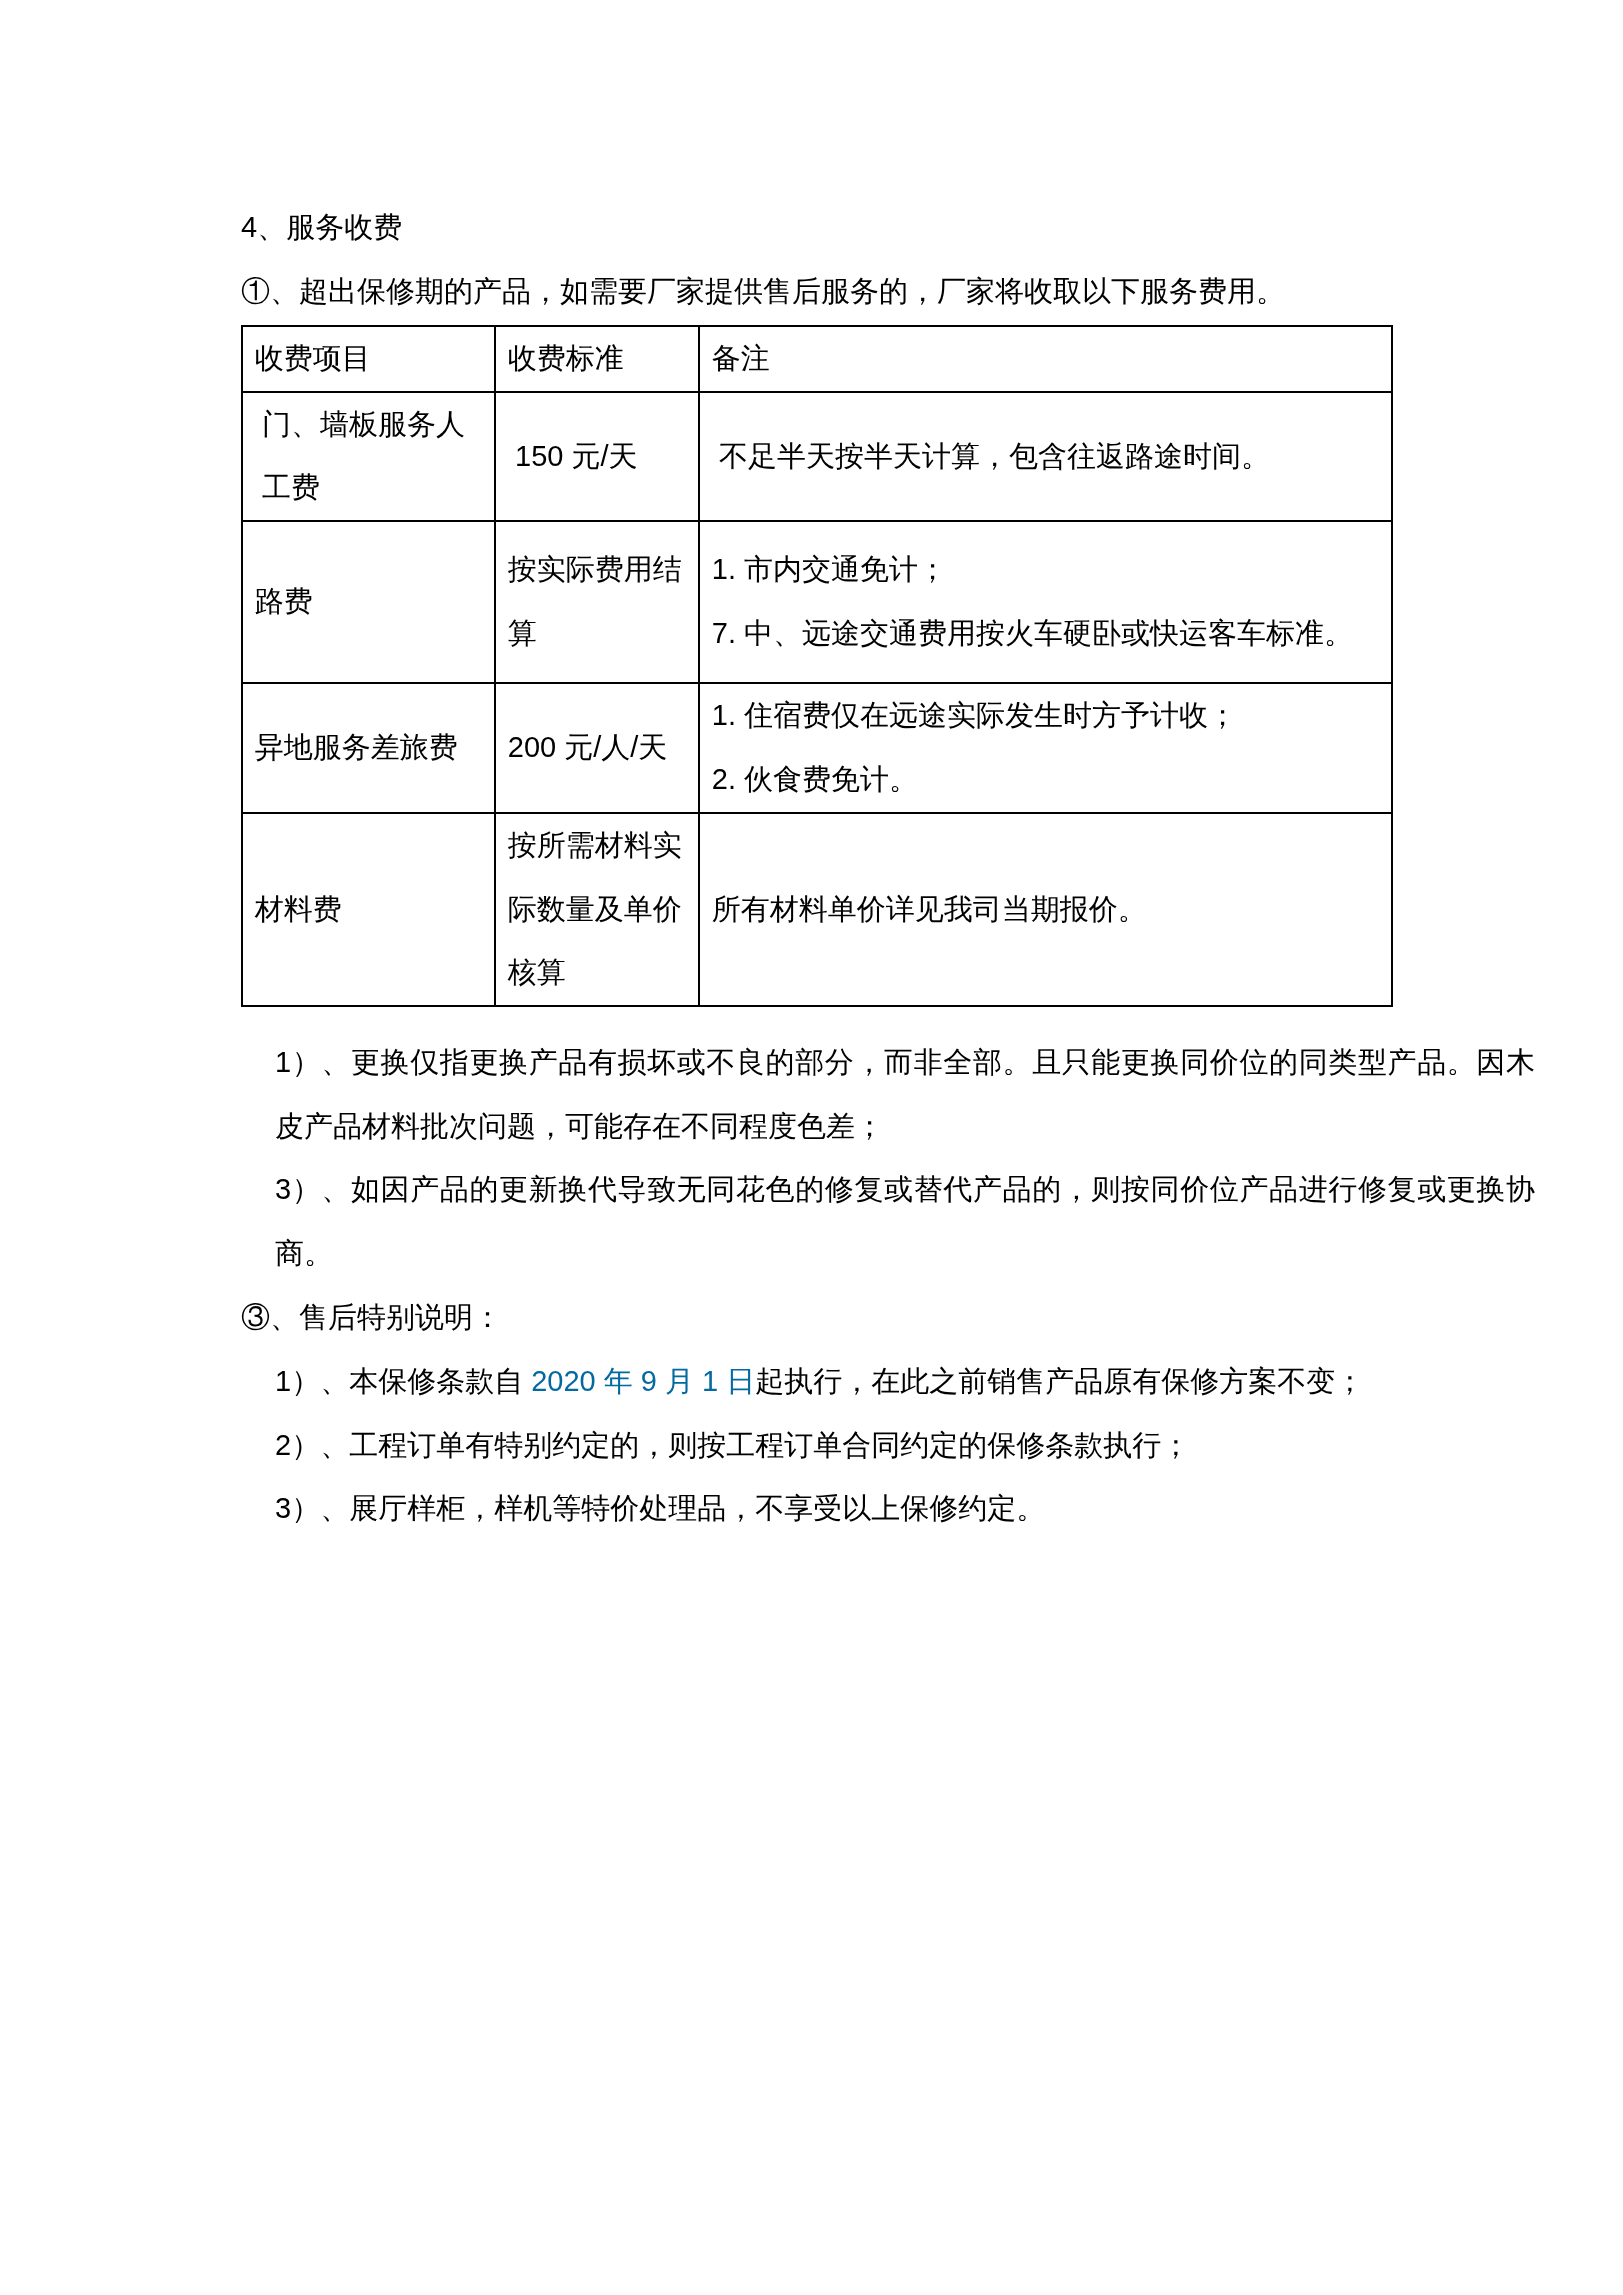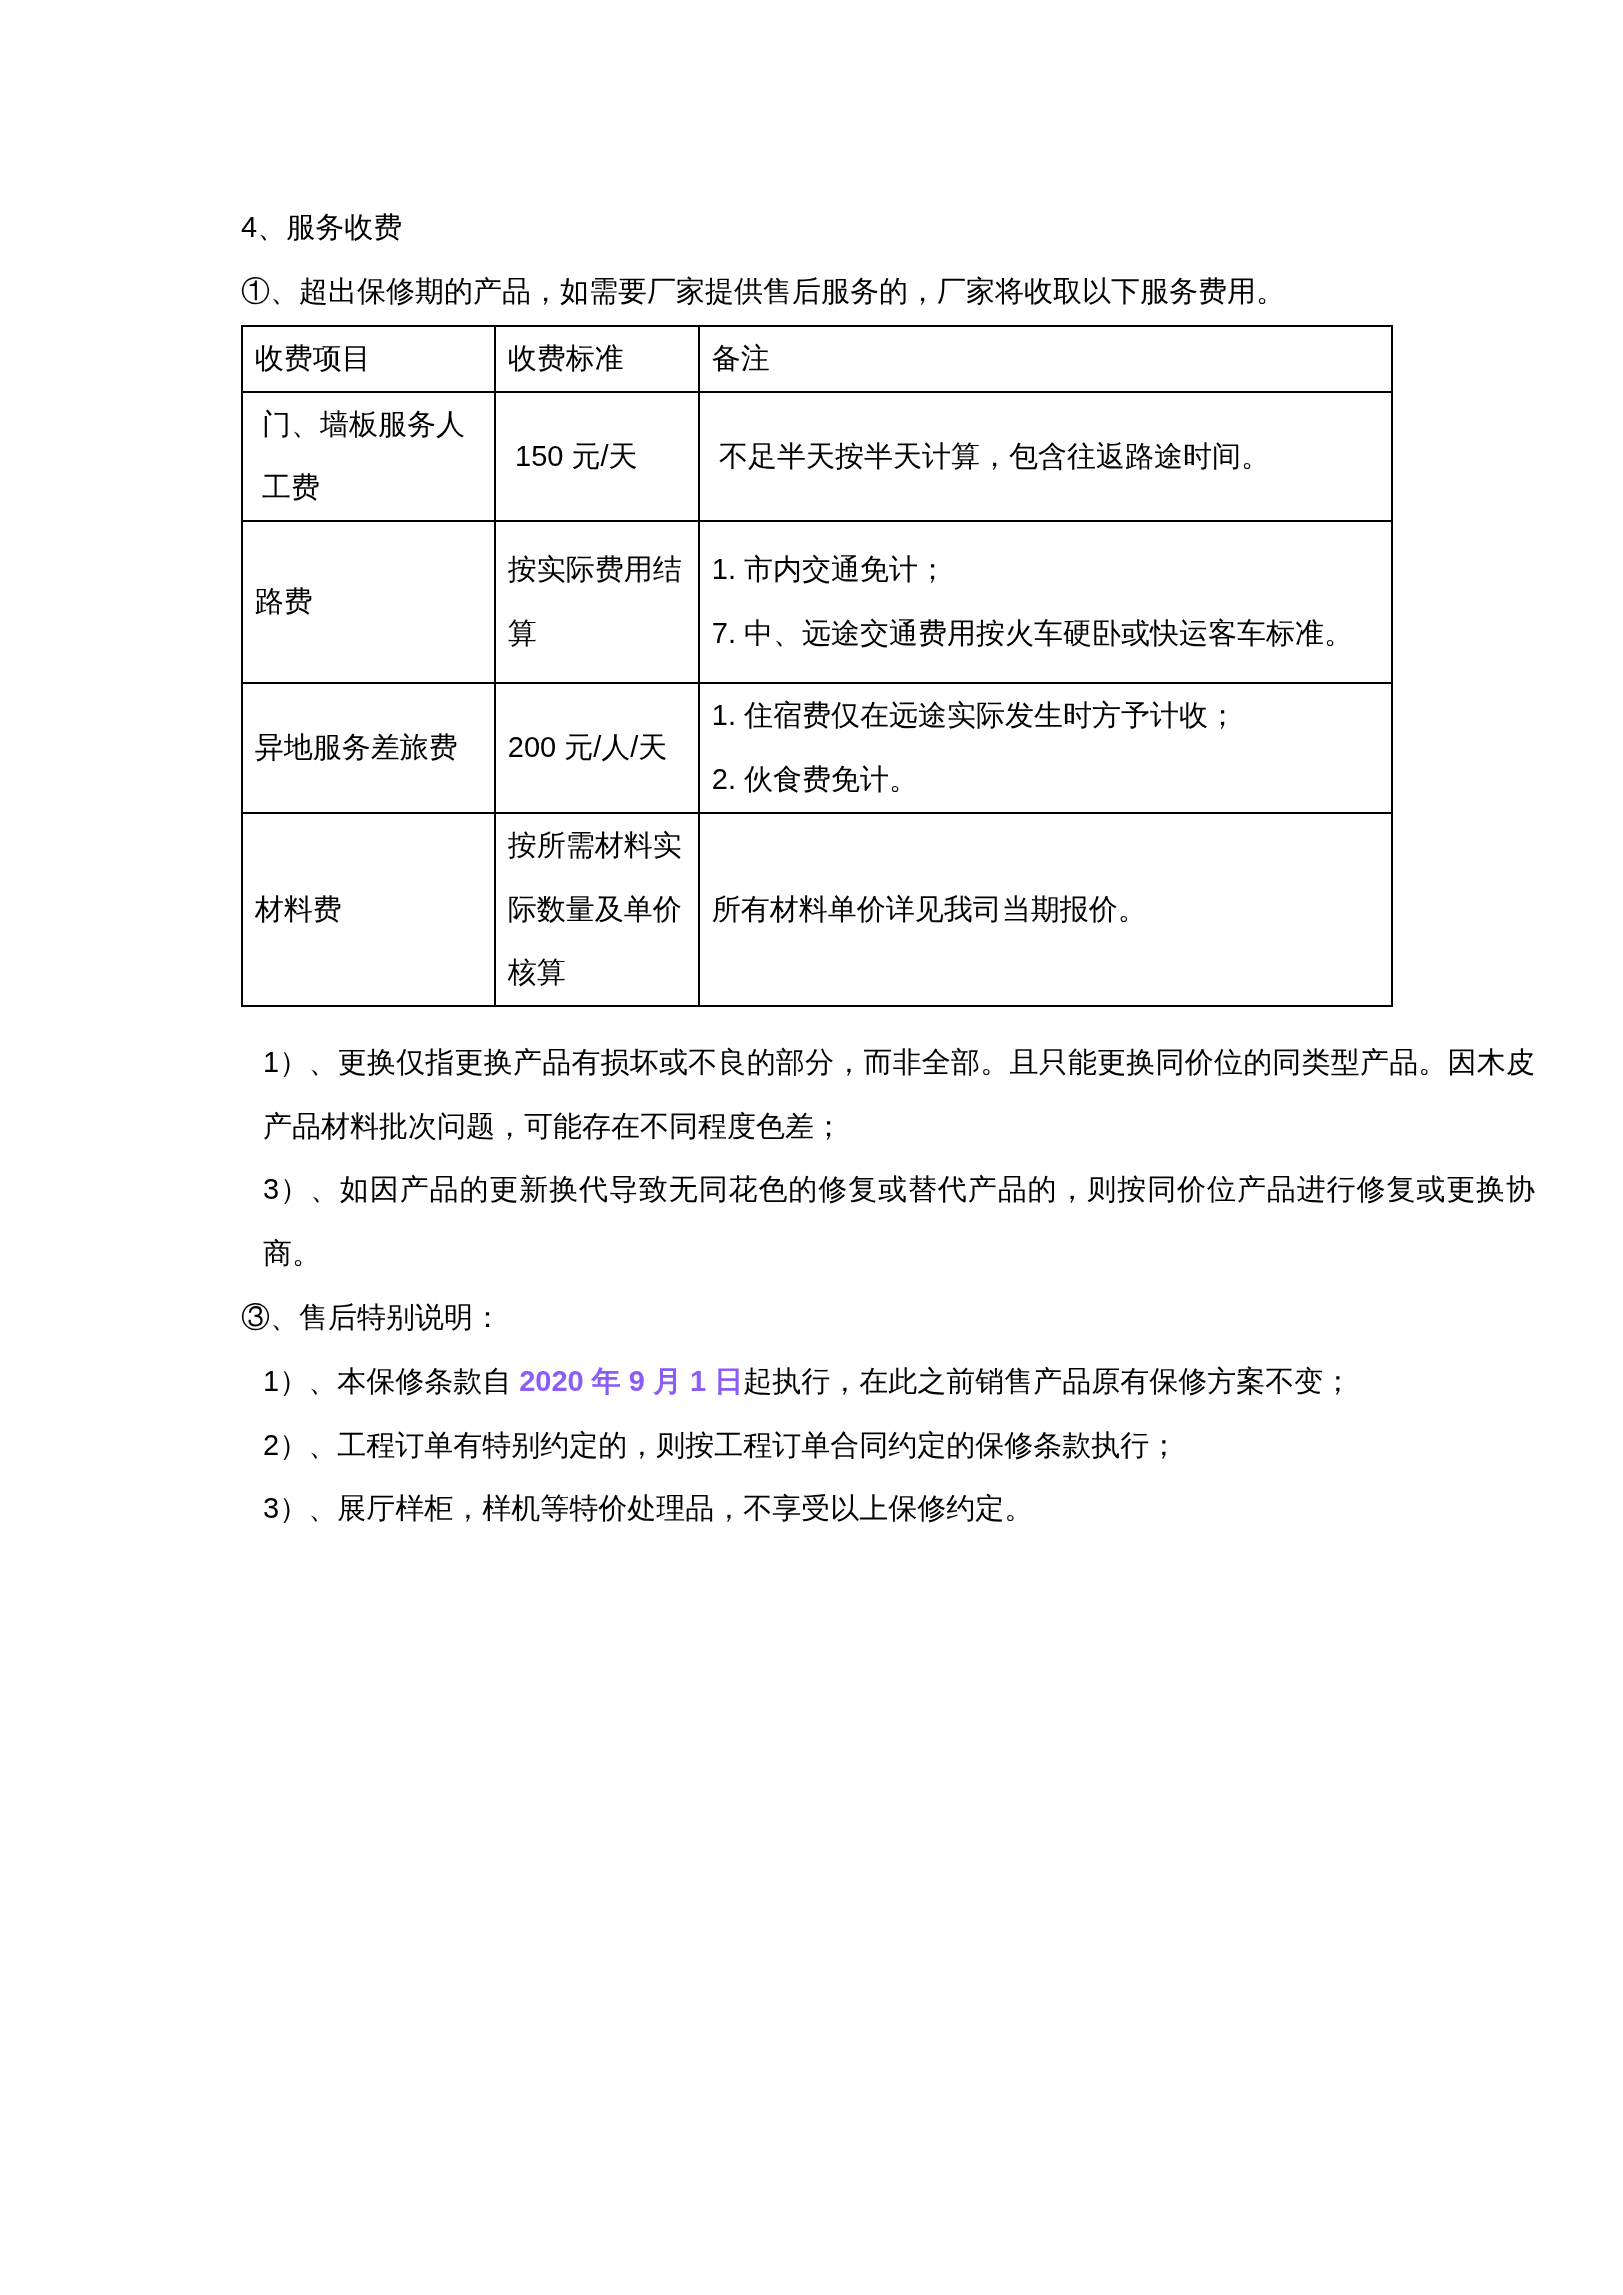--- a/index.html
+++ b/index.html
@@ -42,25 +42,25 @@
   .row-road   td { height: 162px; }
   .row-travel td { height: 124px; }
   .row-material td { height: 186px; border-radius: 7px; }
   .col-item { width: 253px; }
   .col-standard { width: 204px; }
   .col-notes { width: 693px; }
   .notes-cell div { text-align: left; }
   .sections { margin-top: 23.6px; }
   .sec-heading { white-space: nowrap; }
   .sub-item {
-    margin-left: 22px;
+    margin-left: 34px;
     text-align: justify;
     text-justify: inter-character;
   }
-  .red { color: #8b5cf6; font-weight: bold; }
+  .red { color: #0369a1; }
 </style>
 </head>
 <body>
 
 <div class="page-content">
 
   <div class="line">4、服务收费</div>
 
   <div class="line">①、超出保修期的产品，如需要厂家提供售后服务的，厂家将收取以下服务费用。</div>
 

